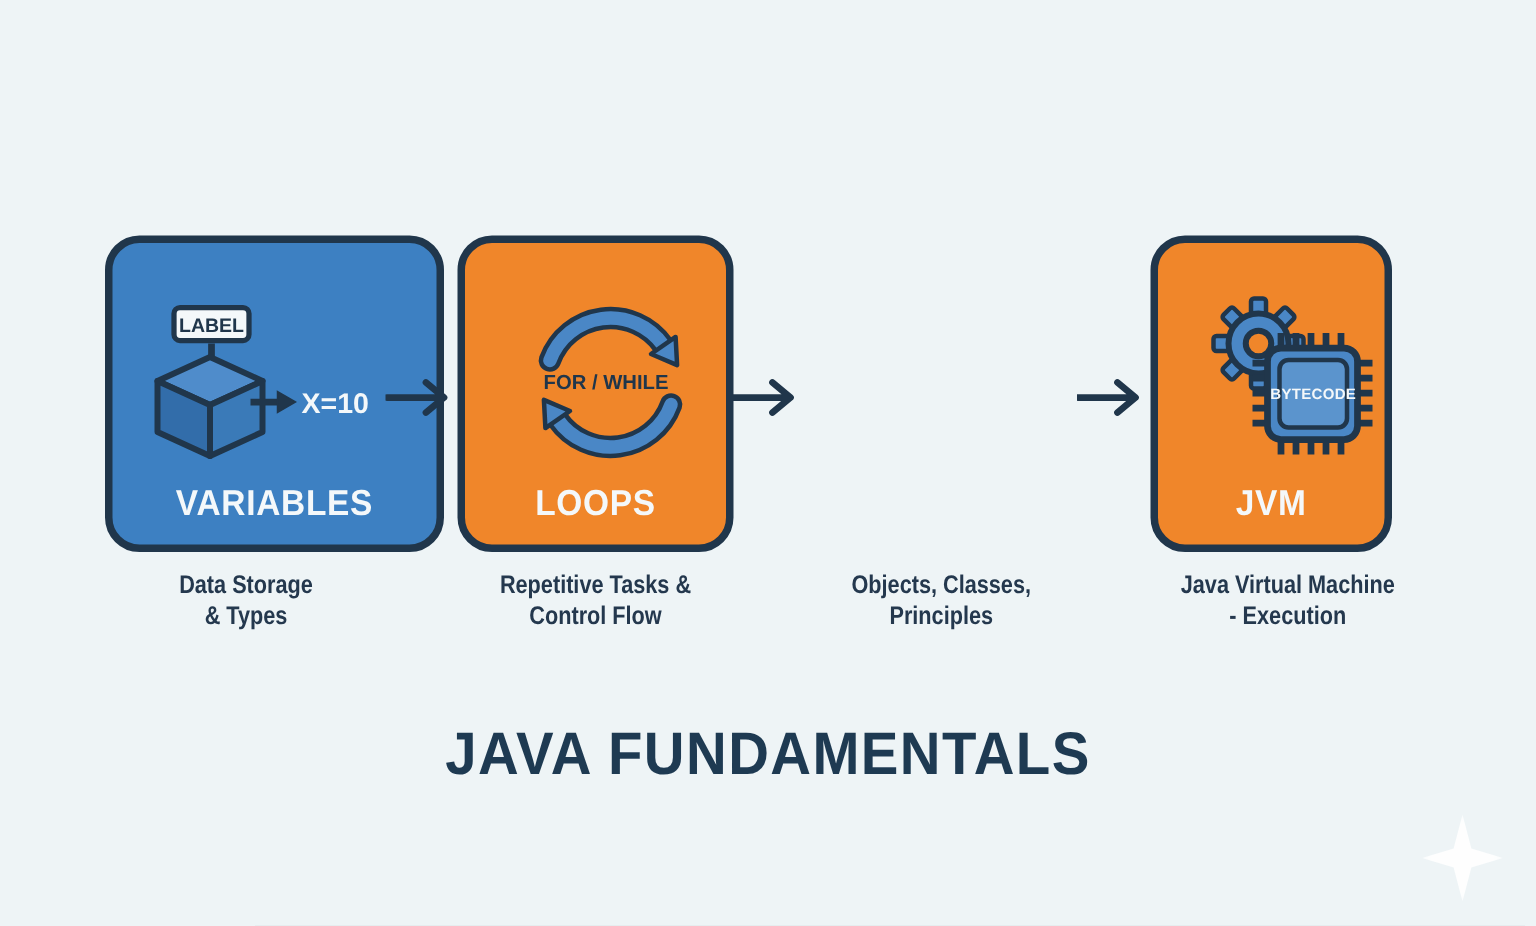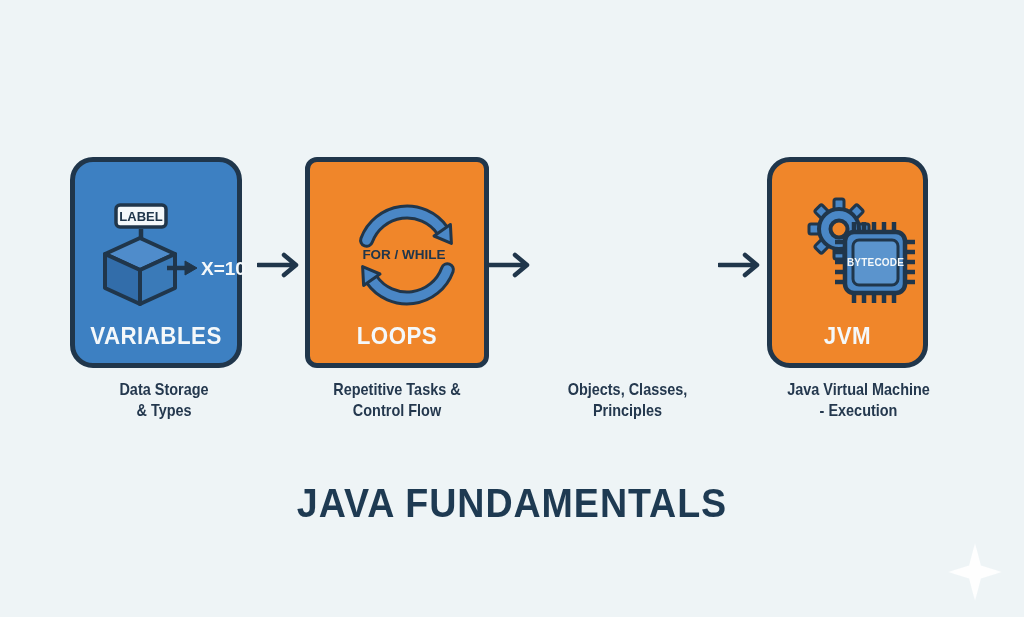--- a/index.html
+++ b/index.html
@@ -8,22 +8,22 @@
     background:#eef4f6; overflow:hidden;
     font-family:"Liberation Sans", sans-serif;
   }
   .card {
     position:absolute; top:157px; height:211px;
     border:5px solid #20364b; border-radius:23px;
     box-sizing:border-box;
   }
   .card.blue   { background:#3d80c2; }
   .card.orange { background:#f0862a; }
-  #card1 { left:70px;  width:172px;text-decoration:underline; }
-  #card2 { left:305px; width:184px;border-radius:12px; }
+  #card1 { left:70px;  width:226px;text-decoration:underline; }
+  #card2 { left:305px; width:184px; }
   #card3 { left:536px; width:183px; }
   #card4 { left:767px; width:161px; }
 
   .card-title {
     position:absolute; bottom:13px; left:0; right:0;
     text-align:center; color:#f4f8fa;
     font-size:24px; font-weight:bold; letter-spacing:.5px;
     transform:scaleX(.93);
   }
   .card-icon { position:absolute; left:0; }

